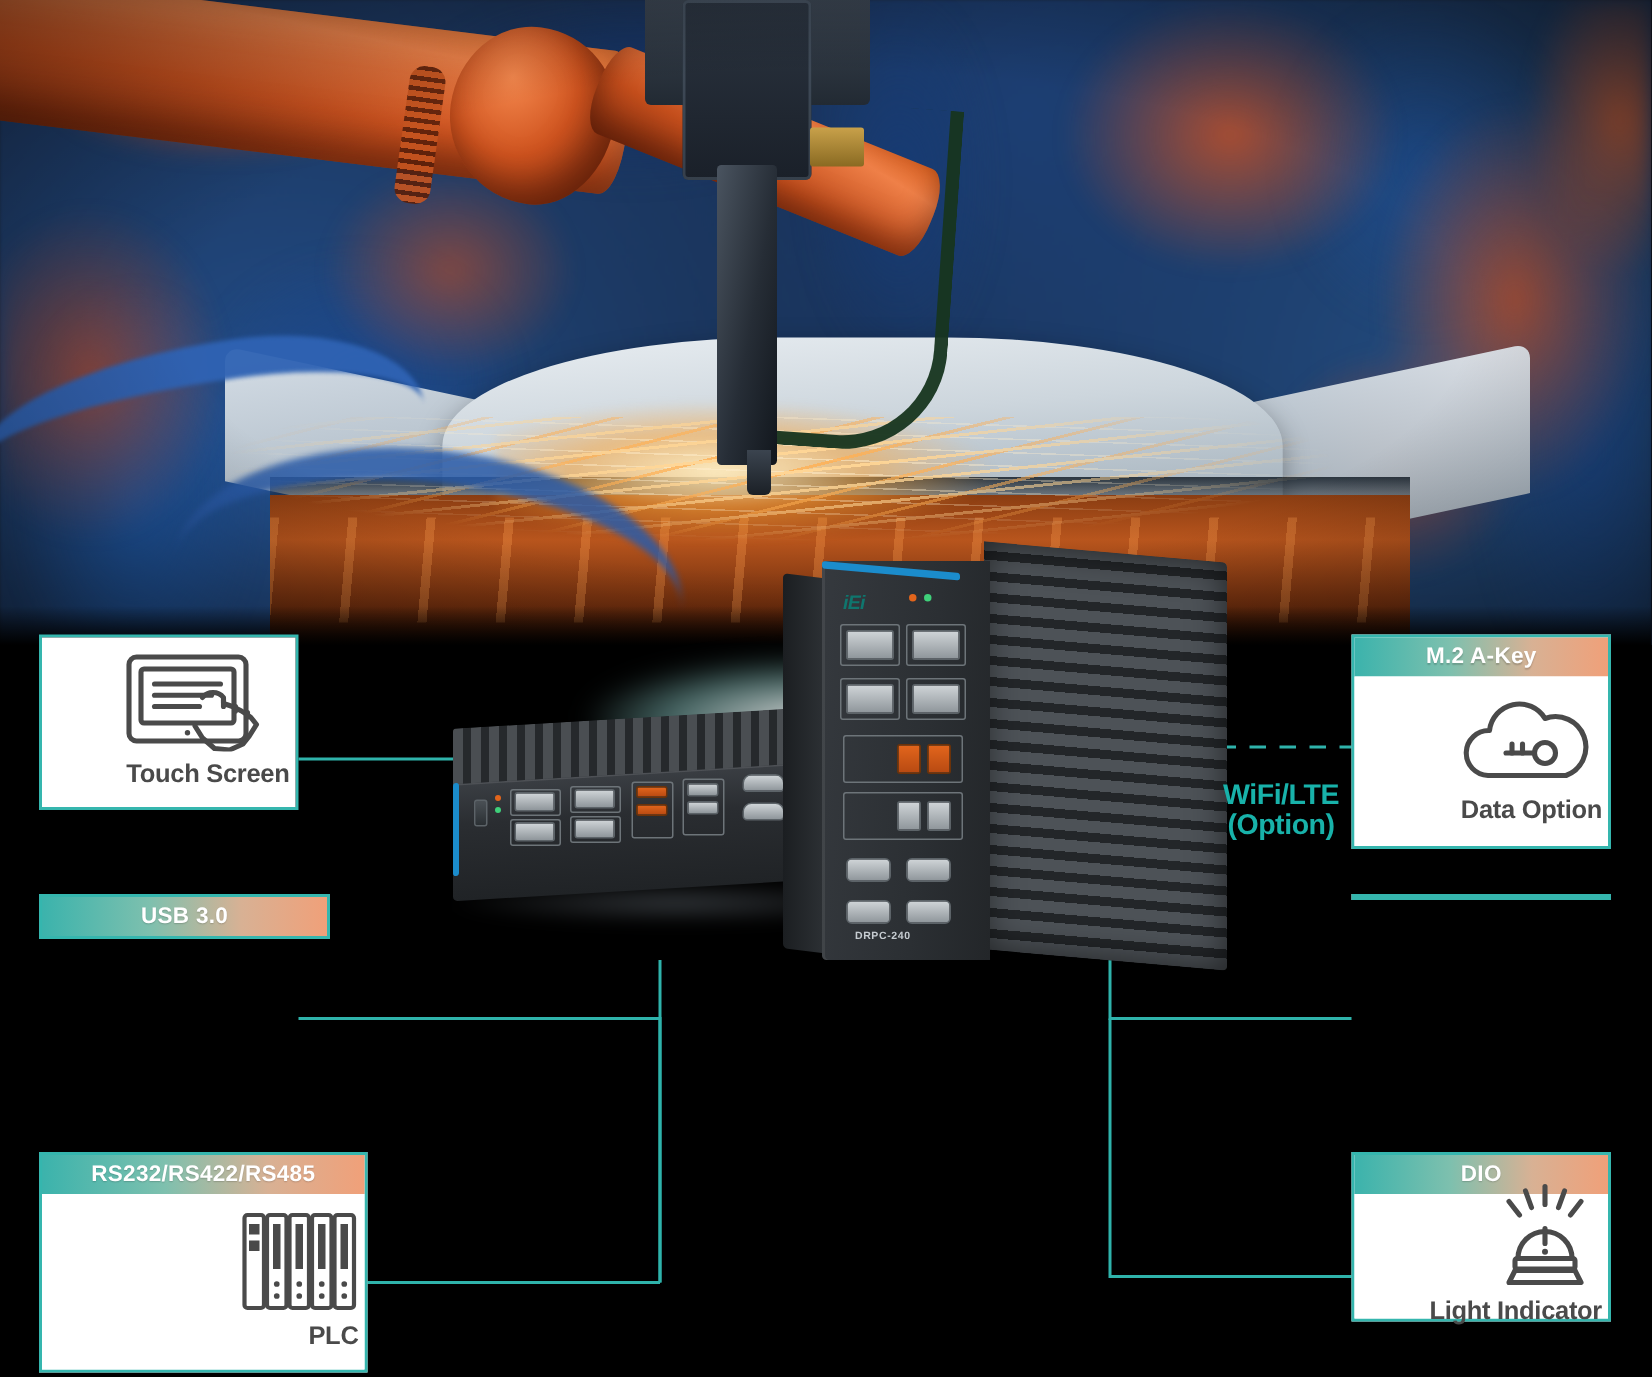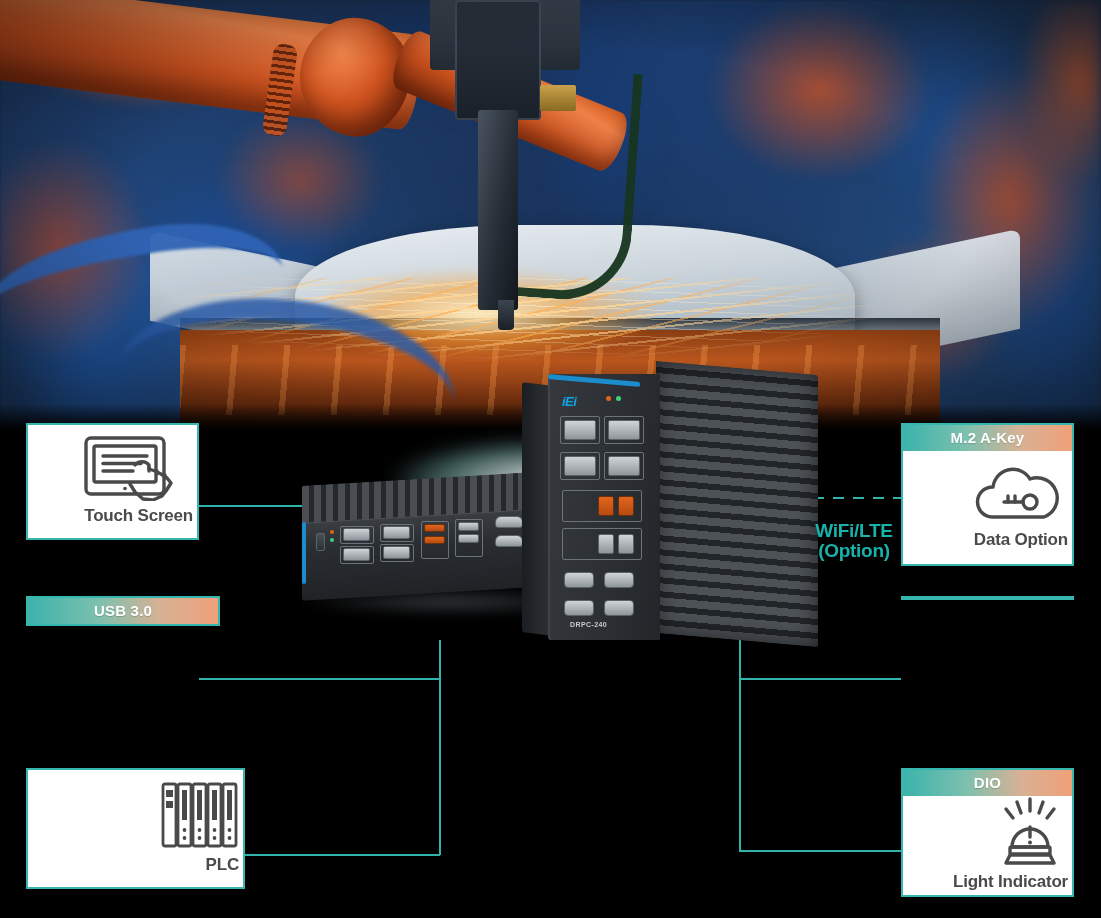--- a/index.html
+++ b/index.html
@@ -233,21 +233,21 @@
       #2b2e32;
     transform:skewY(5deg);
     border-radius:0 3px 3px 0;
     box-shadow:inset 0 0 24px rgba(0,0,0,.6);
   }
   .pc-b .accent {
     position:absolute; left:0px; top:4px; width:92px; height:5px;
     background:#1b8ccc; transform:skewY(5deg); border-radius:2px;
   }
   .pc-b .logo {
-    position:absolute; left:14px; top:20px; color:#0ea5e9; font-size:13px;
+    position:absolute; left:14px; top:20px; color:#0f766e; font-size:13px;
     font-weight:bold; font-style:italic; letter-spacing:-.5px;
   }
   .pc-b .model {
     position:absolute; left:22px; bottom:12px; color:#c6ccd1; font-size:7px;
     font-weight:bold; letter-spacing:.4px;
   }
   .pc-b .pframe { position:absolute; border:1px solid #6d7479; border-radius:2px; }
   .pc-shadow {
     position:absolute; left:20px; top:228px; width:300px; height:28px;
     background:radial-gradient(ellipse at 50% 50%, rgba(120,130,140,.40), rgba(0,0,0,0) 72%);
@@ -444,20 +444,21 @@
     </span>
     <div class="card-caption">Touch Screen</div>
   </div>
 </div>
 
 <div class="card" id="card-usb">
   <div class="card-head">USB 3.0</div>
 </div>
 
 <div class="card" id="card-rs">
+  <div class="card-head">RS232/RS422/RS485</div>
   <div class="card-body" style="height:117px;">
     <span class="icon-wrap">
       <svg width="80" height="70" viewBox="0 0 80 70" fill="none" stroke="#4a4a4a" stroke-width="2.8" stroke-linejoin="round">
         <rect x="4" y="4" width="13" height="62" rx="2"></rect>
         <rect x="19" y="4" width="13" height="62" rx="2"></rect>
         <rect x="34" y="4" width="13" height="62" rx="2"></rect>
         <rect x="49" y="4" width="13" height="62" rx="2"></rect>
         <rect x="64" y="4" width="13" height="62" rx="2"></rect>
         <rect x="7" y="10" width="7" height="7" fill="#4a4a4a" stroke="none"></rect>
         <rect x="7" y="21" width="7" height="7" fill="#4a4a4a" stroke="none"></rect>
@@ -493,21 +494,21 @@
     </span>
     <div class="card-caption">Data Option</div>
   </div>
 </div>
 
 <div class="card" id="card-lan">
 </div>
 
 <div class="card" id="card-dio">
   <div class="card-head">DIO</div>
-  <div class="card-body" style="height:99px;">
+  <div class="card-body" style="height:83px;">
     <span class="icon-wrap">
       <svg width="76" height="70" viewBox="0 0 76 70" fill="none" stroke="#4a4a4a" stroke-width="3.4" stroke-linecap="round" stroke-linejoin="round">
         <line x1="38" y1="2" x2="38" y2="14"></line>
         <line x1="25" y1="5" x2="29" y2="16"></line>
         <line x1="51" y1="5" x2="47" y2="16"></line>
         <line x1="14" y1="12" x2="21" y2="21"></line>
         <line x1="62" y1="12" x2="55" y2="21"></line>
         <path d="M20 50 a18 18 0 0 1 36 0 z"></path>
         <line x1="38" y1="30" x2="38" y2="40"></line>
         <circle cx="38" cy="45.5" r="2" fill="#4a4a4a" stroke="none"></circle>

